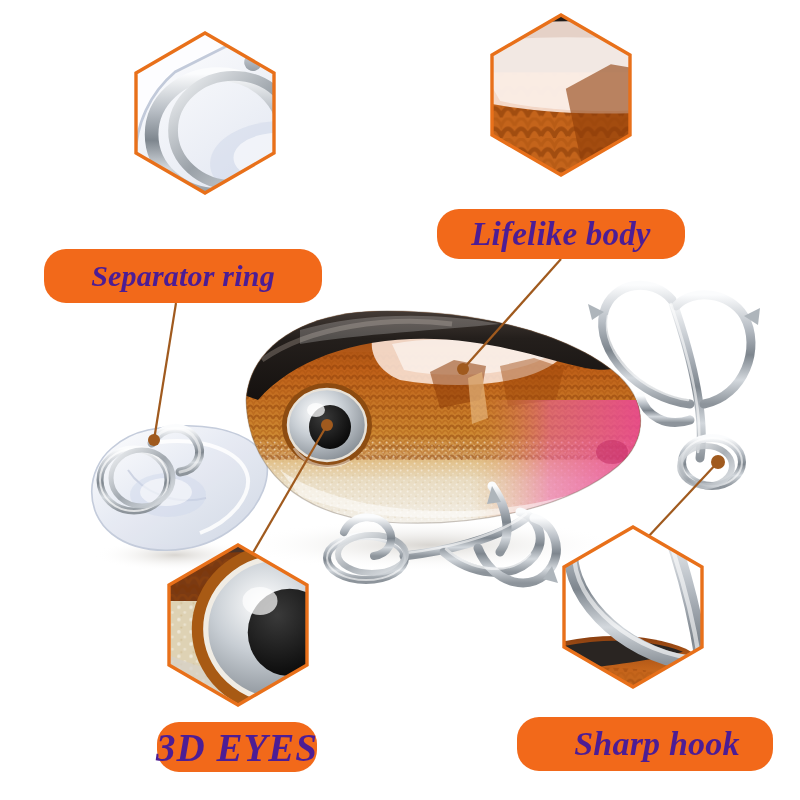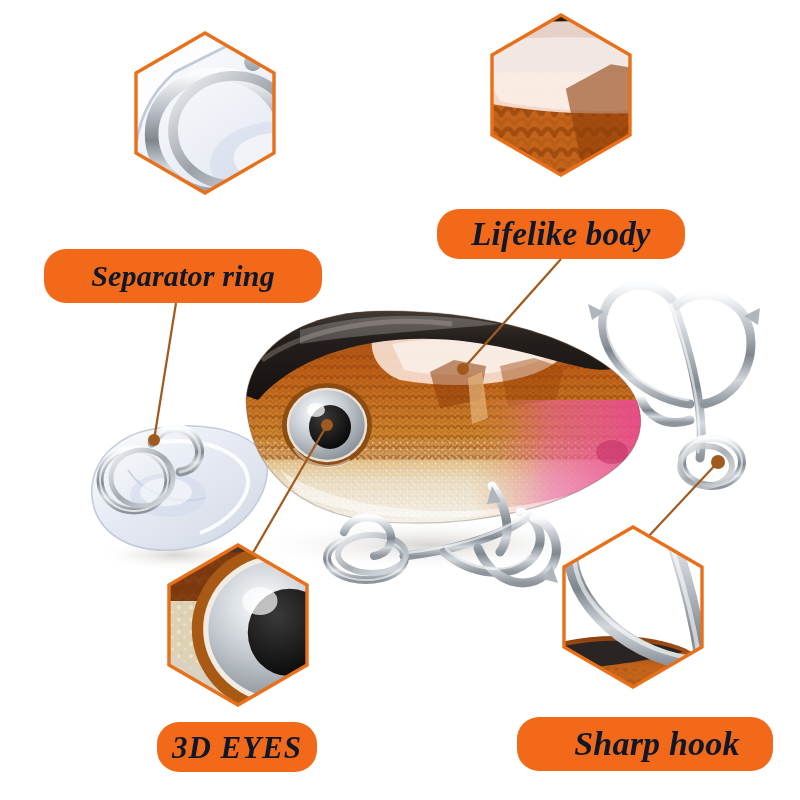--- a/index.html
+++ b/index.html
@@ -9,32 +9,32 @@
     overflow:hidden;position:relative;
   }
   #stage{position:absolute;inset:0;width:800px;height:800px;}
   #art{position:absolute;left:0;top:0;width:800px;height:800px;}
 
   
   .pill{
     position:absolute;
     background:#F2691A;
     border-radius:22px;
-    color:#0f172a;
+    color:#4c1d95;
     font-family:"Liberation Serif",serif;
     font-weight:bold;font-style:italic;
     display:flex;align-items:center;justify-content:center;
     letter-spacing:.2px;
     white-space:nowrap;
     line-height:1;
     z-index:40;
   }
   #pill-separator{left:44px;top:249px;width:278px;height:54px;font-size:30px;}
   #pill-lifelike {left:437px;top:209px;width:248px;height:50px;font-size:33px;}
-  #pill-eyes     {left:157px;top:722px;width:160px;height:50px;font-size:31px;letter-spacing:1px;}
+  #pill-eyes     {left:157px;top:722px;width:160px;height:50px;font-size:39px;letter-spacing:1px;}
   #pill-sharp    {left:517px;top:717px;width:232px;height:54px;font-size:34px;padding-left:24px;}
 </style>
 </head>
 <body>
 
 <div id="stage">
 
   <svg id="art" viewBox="0 0 800 800" xmlns="http://www.w3.org/2000/svg">
     <defs>
 

